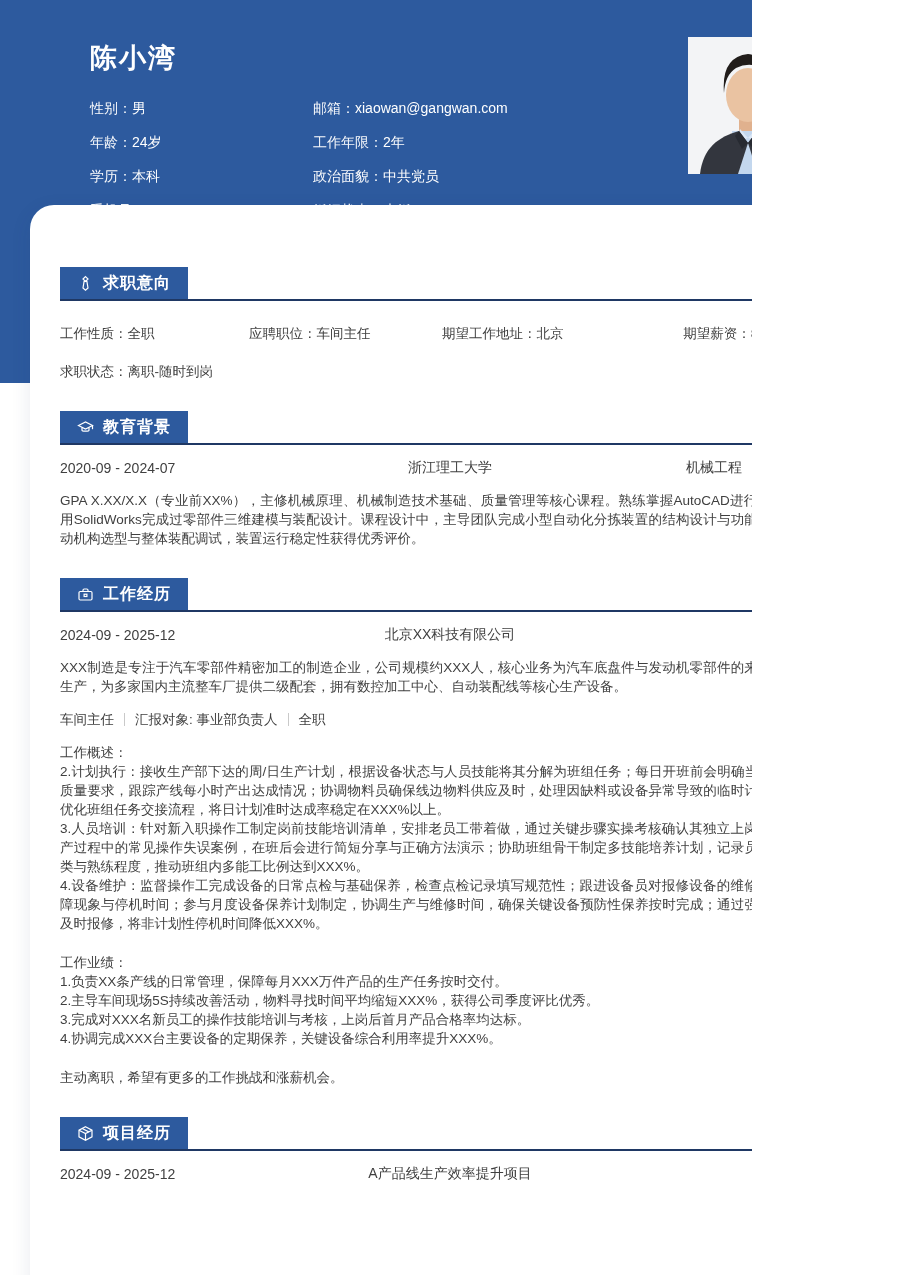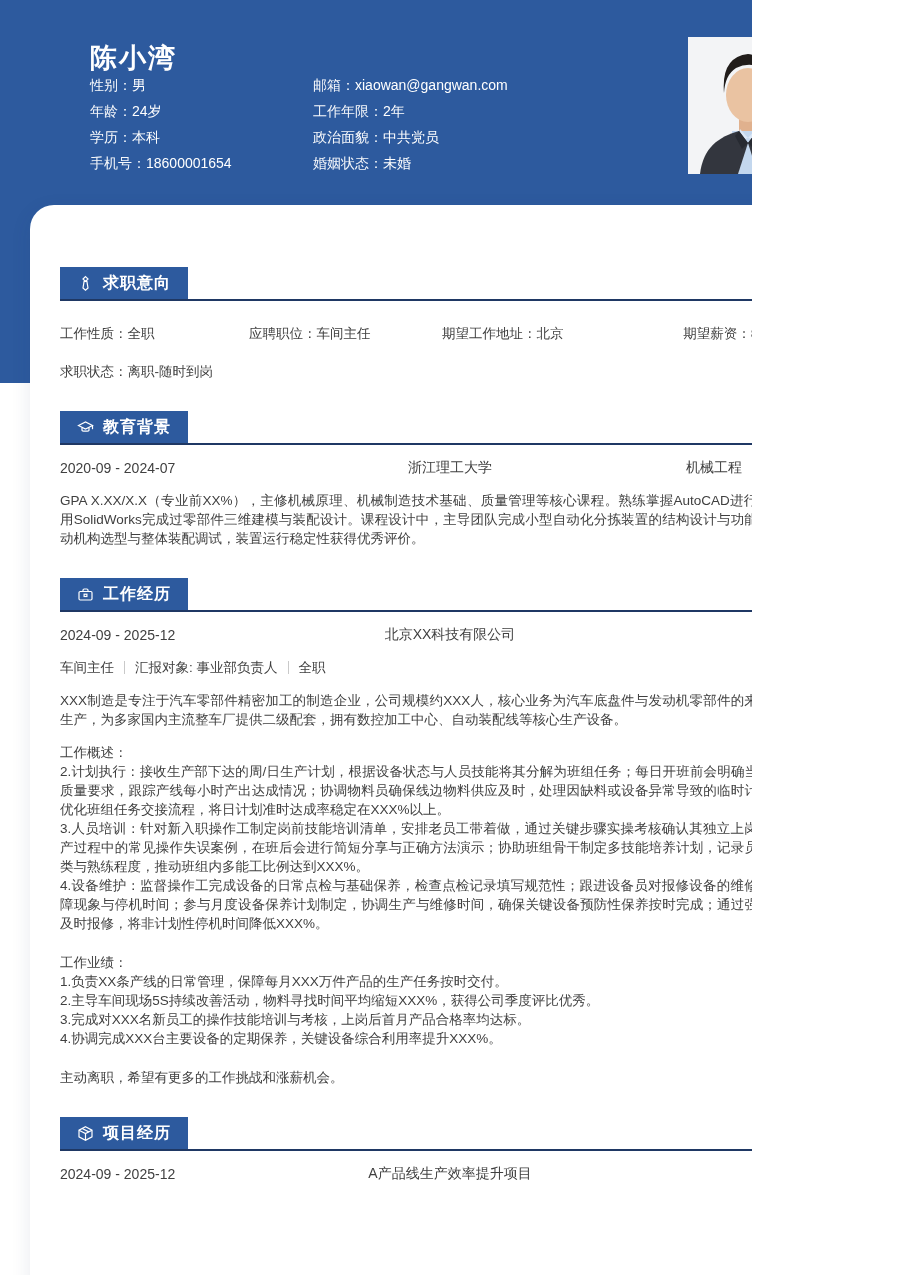--- a/index.html
+++ b/index.html
@@ -4,22 +4,22 @@
 <style>
   * { margin:0; padding:0; box-sizing:border-box; }
   html,body { width:900px; height:1275px; overflow:hidden; background:#ffffff;
     font-family:"Liberation Sans","DejaVu Sans",sans-serif; }
   .page { position:relative; width:752px; height:1275px; overflow:hidden; }
 
   
   .blue-bg { position:absolute; left:0; top:0; width:900px; height:383px; background:#2d5a9e; }
   .top-header { position:absolute; left:0; top:0; width:900px; height:205px; color:#fff; }
   .name { position:absolute; left:90px; top:40px; font-size:27px; font-weight:bold; letter-spacing:2px; }
-  .info-grid { position:absolute; left:90px; top:76px; display:grid;
-    grid-template-columns:223px auto; row-gap:8px; font-size:14px; line-height:18px; }
+  .info-grid { position:absolute; left:90px; top:99px; display:grid;
+    grid-template-columns:223px auto; row-gap:16px; font-size:14px; line-height:18px; }
   .info-cell .lab { opacity:.96; }
   .photo { position:absolute; left:688px; top:37px; width:120px; height:137px; overflow:hidden; }
 
   
   .card { position:absolute; left:30px; top:205px; width:840px; height:1090px;
     background:#ffffff; border-radius:24px 24px 0 0; padding:42px 30px 0 30px;
     box-shadow:0 6px 20px rgba(30,55,100,.10); }
 
   .section-head { border-bottom:2px solid #1f3864; }
   .section-bar { display:flex; align-items:center; gap:9px; width:fit-content;
@@ -137,24 +137,24 @@
         </svg>
         <span>工作经历</span>
       </div>
     </div>
     <div class="meta-row">
       <span class="m-left">2024-09 - 2025-12</span>
       <span class="m-center">北京XX科技有限公司</span>
       <span class="m-right">北京</span>
     </div>
     <div class="para">
-      <span>车间主任</span><span class="sep"></span><span>汇报对象: 事业部负责人</span><span class="sep"></span><span>全职</span>
+      <p>XXX制造是专注于汽车零部件精密加工的制造企业，公司规模约XXX人，核心业务为汽车底盘件与发动机零部件的来图加工与批量生产，为多家国内主流整车厂提供二级配套，拥有数控加工中心、自动装配线等核心生产设备。</p>
     </div>
     <div class="para">
-      <p>XXX制造是专注于汽车零部件精密加工的制造企业，公司规模约XXX人，核心业务为汽车底盘件与发动机零部件的来图加工与批量生产，为多家国内主流整车厂提供二级配套，拥有数控加工中心、自动装配线等核心生产设备。</p>
+      <span>车间主任</span><span class="sep"></span><span>汇报对象: 事业部负责人</span><span class="sep"></span><span>全职</span>
     </div>
     <div class="para">
       <p>工作概述：</p>
       <p>2.计划执行：接收生产部下达的周/日生产计划，根据设备状态与人员技能将其分解为班组任务；每日开班前会明确当班生产目标与质量要求，跟踪产线每小时产出达成情况；协调物料员确保线边物料供应及时，处理因缺料或设备异常导致的临时计划变更；通过优化班组任务交接流程，将日计划准时达成率稳定在XXX%以上。</p>
       <p>3.人员培训：针对新入职操作工制定岗前技能培训清单，安排老员工带着做，通过关键步骤实操考核确认其独立上岗能力；收集生产过程中的常见操作失误案例，在班后会进行简短分享与正确方法演示；协助班组骨干制定多技能培养计划，记录员工掌握设备种类与熟练程度，推动班组内多能工比例达到XXX%。</p>
       <p>4.设备维护：监督操作工完成设备的日常点检与基础保养，检查点检记录填写规范性；跟进设备员对报修设备的维修进度，记录故障现象与停机时间；参与月度设备保养计划制定，协调生产与维修时间，确保关键设备预防性保养按时完成；通过强化日常点检与及时报修，将非计划性停机时间降低XXX%。</p>
     </div>
     <div class="para block-gap">
       <p>工作业绩：</p>
       <p>1.负责XX条产线的日常管理，保障每月XXX万件产品的生产任务按时交付。</p>

